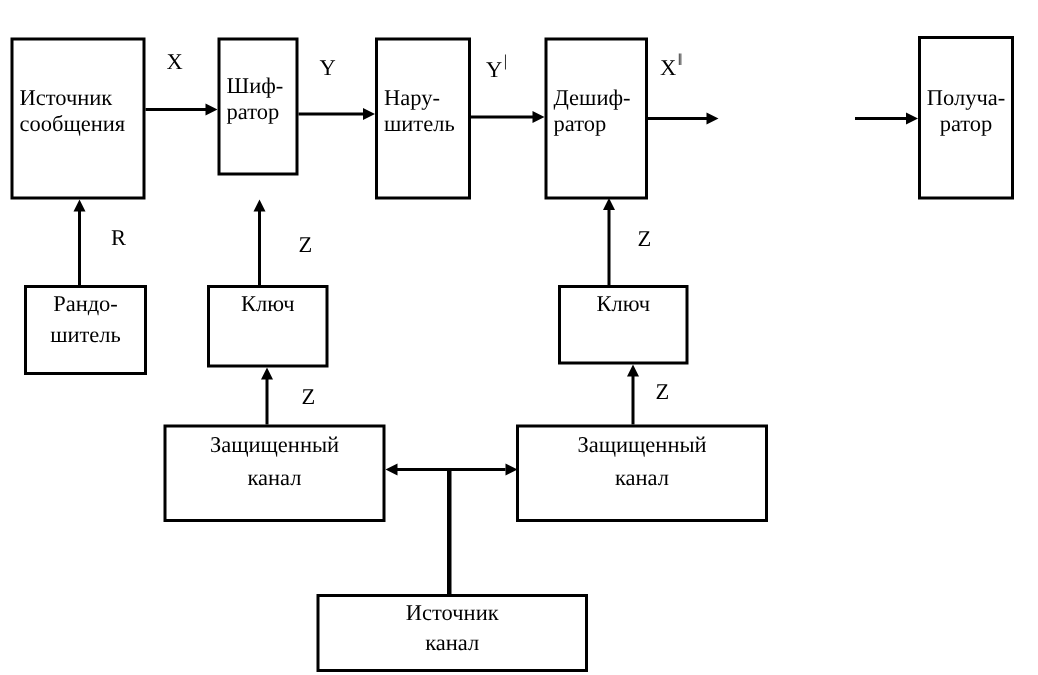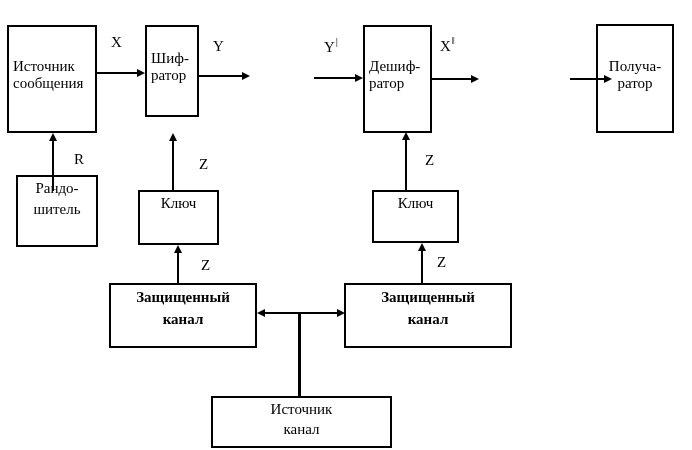--- a/index.html
+++ b/index.html
@@ -7,21 +7,21 @@
           font-family:"Liberation Serif",serif;color:#000;overflow:hidden;}
   .box{position:absolute;border:2px solid #000;box-sizing:border-box;background:#fff;
        display:flex;flex-direction:column;font-size:15px;}
   .v-center{justify-content:center;padding-bottom:8px;}
   .v-top{justify-content:flex-start;padding-top:1px;}
   .h-left{align-items:flex-start;padding-left:4px;}
   .h-center{align-items:center;}
   .bline{line-height:17px;white-space:nowrap;}
   .lh20 .bline{line-height:20px;}
   .lh21 .bline{line-height:21px;}
-  .lh22 .bline{line-height:22px;font-weight:bold;}
+  .lh22 .bline{line-height:22px;}
   .hline{position:absolute;height:2px;background:#000;}
   .vline{position:absolute;width:2px;background:#000;}
   .vthick{position:absolute;width:3px;background:#000;}
   .head-right{position:absolute;width:0;height:0;
     border-top:4px solid transparent;border-bottom:4px solid transparent;border-left:8px solid #000;}
   .head-left{position:absolute;width:0;height:0;
     border-top:4px solid transparent;border-bottom:4px solid transparent;border-right:8px solid #000;}
   .head-up{position:absolute;width:0;height:0;
     border-left:4px solid transparent;border-right:4px solid transparent;border-bottom:8px solid #000;}
   .label{position:absolute;font-size:15px;white-space:nowrap;}
@@ -35,33 +35,37 @@
   <div class="box v-center h-left" style="left:7px;top:25px;width:90px;height:108px">
     <div class="bline">Источник</div>
     <div class="bline">сообщения</div>
   </div>
 
   <div class="box v-center h-left" style="left:145px;top:25px;width:54px;height:92px">
     <div class="bline">Шиф-</div>
     <div class="bline">ратор</div>
   </div>
 
+  <div class="box v-center h-left" style="left:250px;top:25px;width:64px;height:108px">
+    <div class="bline">Нару-</div>
+    <div class="bline">шитель</div>
+  </div>
 
   <div class="box v-center h-left" style="left:363px;top:25px;width:69px;height:108px">
     <div class="bline">Дешиф-</div>
     <div class="bline">ратор</div>
   </div>
 
 
-  <div class="box v-center h-center" style="left:596px;top:24px;width:78px;height:109px">
+  <div class="box v-center h-center" style="left:612px;top:24px;width:64px;height:109px">
     <div class="bline">Получа-</div>
     <div class="bline">ратор</div>
   </div>
 
-  <div class="box v-top h-center lh21" style="left:16px;top:175px;width:82px;height:72px">
+  <div class="box v-top h-center lh21" style="left:16px;top:190px;width:82px;height:60px">
     <div class="bline">Рандо-</div>
     <div class="bline">шитель</div>
   </div>
 
   <div class="box v-top h-center lh21" style="left:138px;top:190px;width:81px;height:55px">
     <div class="bline">Ключ</div>
   </div>
 
   <div class="box v-top h-center lh21" style="left:372px;top:190px;width:87px;height:53px">
     <div class="bline">Ключ</div>

